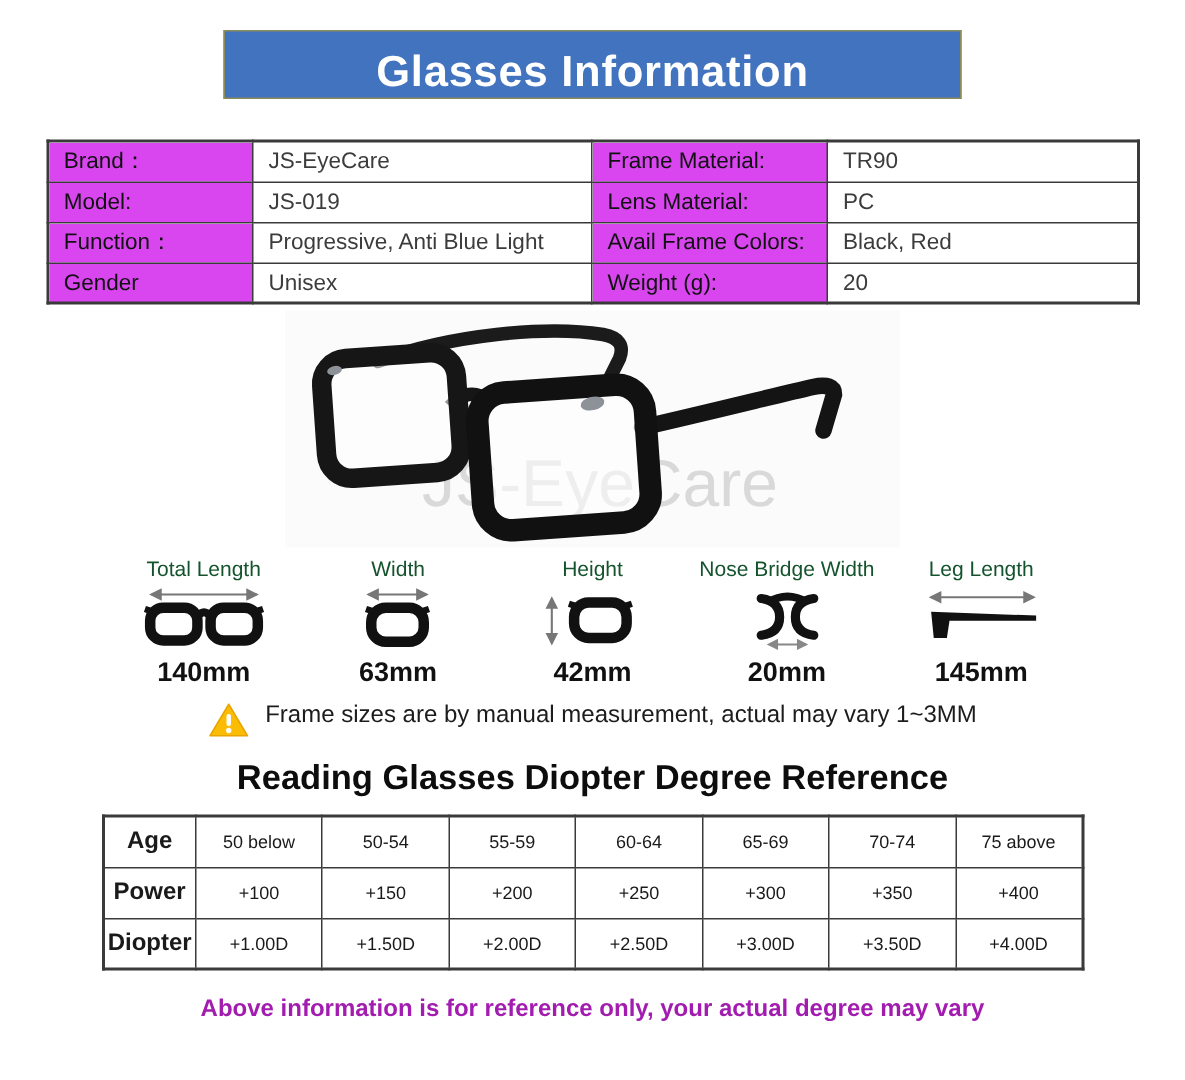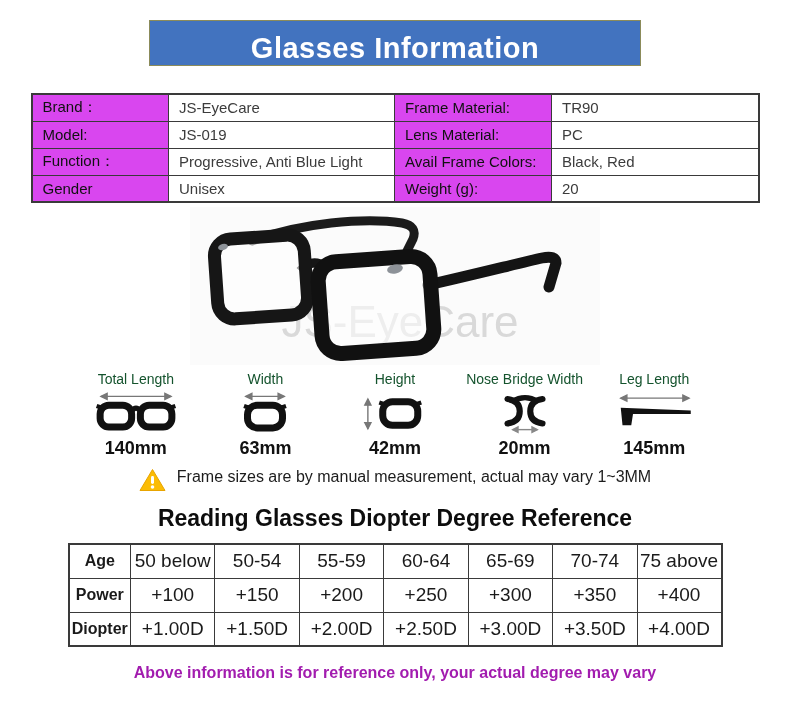--- a/index.html
+++ b/index.html
@@ -68,21 +68,21 @@
     font-size: 23px; font-weight: bold; color: #0d0d0d;
   }
   table.diopter {
     width: 655px; margin: 11px auto 0 auto;
     border-collapse: collapse; table-layout: fixed;
     border: 2px solid #3a3a3a;
   }
   table.diopter td {
     border: 1px solid #3a3a3a;
     height: 34px; text-align: center; vertical-align: middle;
-    font-size: 19px; color: #1a1a1a; background: #fff;
+    font-size: 12px; color: #1a1a1a; background: #fff;
   }
   table.diopter td.rowhead { font-size: 16px; font-weight: bold; width: 62px; }
   
   .footnote {
     margin-top: 17px; text-align: center;
     font-size: 16px; font-weight: bold; color: #a21caf;
   }
 </style>
 </head>
 <body>

